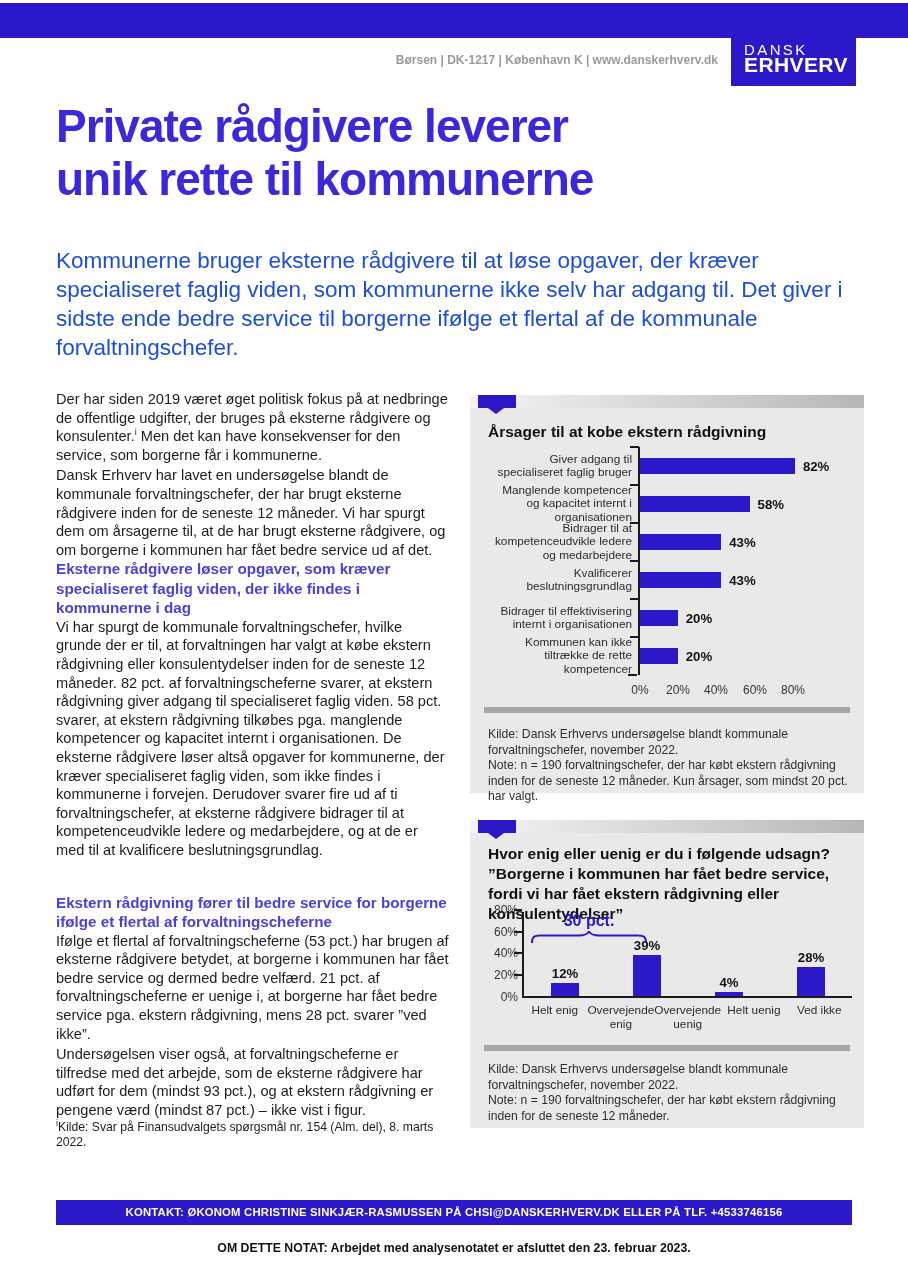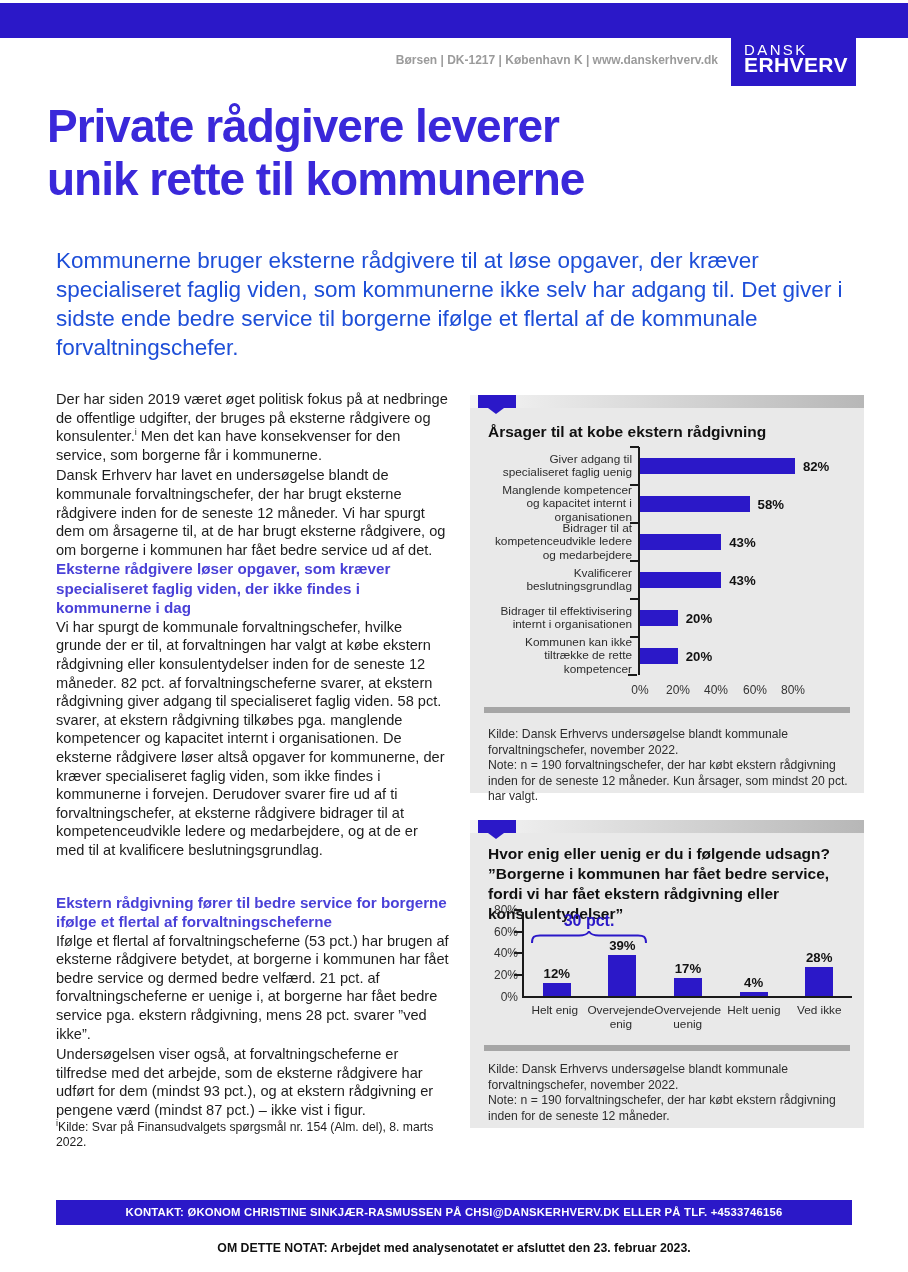--- a/index.html
+++ b/index.html
@@ -16,21 +16,21 @@
   .page{position:relative;width:908px;height:1272px;background:#fff;overflow:hidden;margin:0 auto;}
 
   
   .topbar{position:absolute;top:3px;left:0;width:908px;height:35px;background:var(--brand);}
   .logo-box{position:absolute;top:3px;left:731px;width:125px;height:83px;background:var(--brand);color:#fff;padding:40px 0 16px 13px;}
   .logo-l1{font-size:15px;font-weight:400;letter-spacing:2.4px;line-height:13px;}
   .logo-l2{font-size:21px;font-weight:700;letter-spacing:.4px;line-height:18px;}
   .address{position:absolute;top:53px;right:190px;font-size:12px;font-weight:700;color:#9b9b9b;}
 
   
-  .main-title{position:absolute;left:47px;top:100px;width:740px;font-size:46px;line-height:53px;font-weight:700;color:var(--title-blue);letter-spacing:-1px;}
+  .main-title{position:absolute;left:56px;top:100px;width:740px;font-size:46px;line-height:53px;font-weight:700;color:var(--title-blue);letter-spacing:-1px;}
   .lead{position:absolute;left:56px;top:246px;width:800px;font-size:22.5px;line-height:29px;color:#1d4ed8;}
 
   
   .left-col{position:absolute;left:56px;top:390px;width:394px;font-size:14.6px;line-height:18.6px;color:var(--ink);}
   .left-col p{margin:0;}
   .left-col .gap{margin-top:2px;}
   .sec-h{margin-top:13px;font-size:15.2px;line-height:19.5px;font-weight:700;color:var(--heading-blue);}
   .sec-h.big-gap{margin-top:33px;}
   .after-h{margin-top:2px;}
   .footnote{margin-top:24px;font-size:12.2px;line-height:15px;}
@@ -107,21 +107,21 @@
     <p class="footnote"><sup>i</sup><span>Kilde: Svar på Finansudvalgets spørgsmål nr. 154 (Alm. del), 8. marts 2022.</span></p>
   </div>
 
   <div class="card card1">
     <div class="card-strip"></div>
     <div class="card-tab"></div>
     <div class="card-title">Årsager til at kobe ekstern rådgivning</div>
 
     <div class="c1-rows">
       <div class="c1-row">
-        <div class="c1-label">Giver adgang til specialiseret faglig uenig</div>
+        <div class="c1-label">Giver adgang til specialiseret faglig bruger</div>
         <div class="c1-track">
             <div class="c1-bar" style="width: 91.1111%;"></div>
             <div class="c1-val">82%</div>
           </div>
       </div>
       <div class="c1-row">
         <div class="c1-label">Manglende kompetencer og kapacitet internt i organisationen</div>
         <div class="c1-track">
             <div class="c1-bar" style="width: 64.4444%;"></div>
             <div class="c1-val">58%</div>
@@ -192,24 +192,20 @@
 
       <div class="c2-col">
           <div class="c2-val">12%</div>
           <div class="c2-bar" style="height: 15%;"></div>
         </div>
       <div class="c2-col">
           <div class="c2-val">39%</div>
           <div class="c2-bar" style="height: 48.75%;"></div>
         </div>
       <div class="c2-col">
-          <div class="c2-val">17%</div>
-          <div class="c2-bar" style="height: 21.25%;"></div>
-        </div>
-      <div class="c2-col">
           <div class="c2-val">4%</div>
           <div class="c2-bar" style="height: 5%;"></div>
         </div>
       <div class="c2-col">
           <div class="c2-val">28%</div>
           <div class="c2-bar" style="height: 35%;"></div>
         </div>
 
       <div class="c2-annot">
         <div class="c2-annot-label">30 pct.</div>

